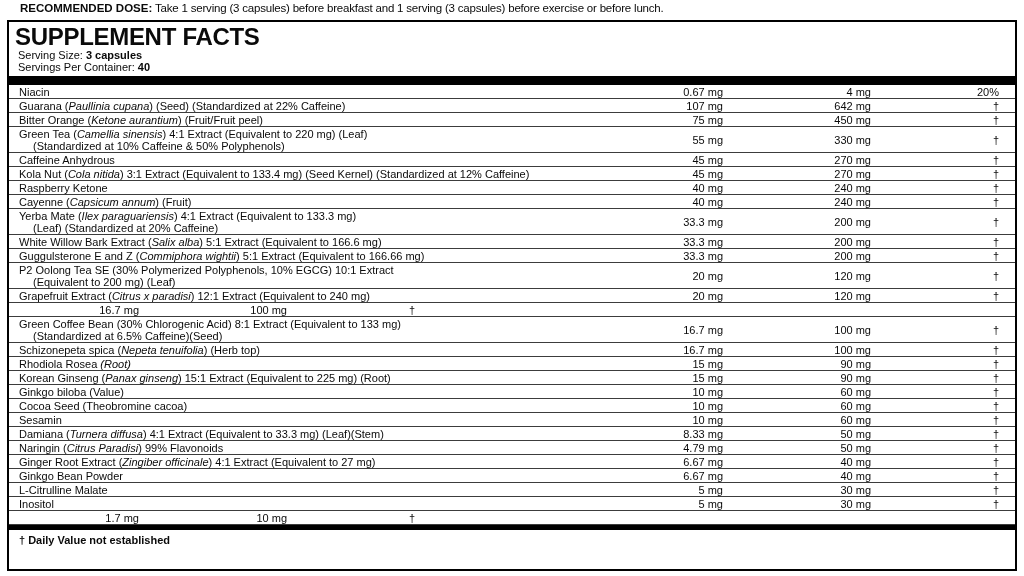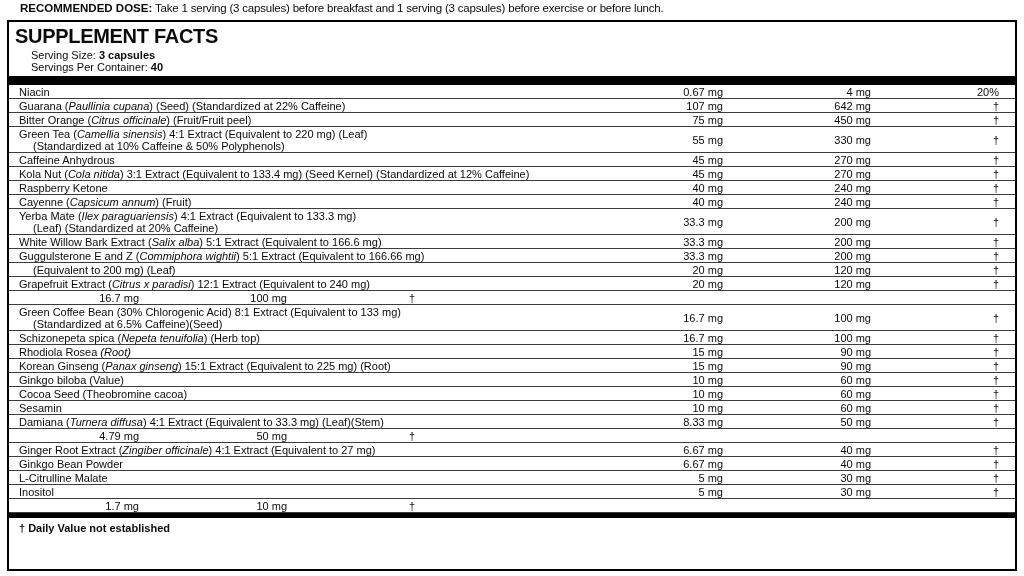--- a/index.html
+++ b/index.html
@@ -12,24 +12,24 @@
     white-space: nowrap;
   }
   .dose-line b { font-weight: bold; letter-spacing: 0; }
 
   .panel {
     position: absolute; left: 7px; top: 20px; width: 1010px; height: 551px;
     border: 2px solid #000; background: #fff;
   }
 
   .panel-title {
-    font-size: 20px; font-weight: bold; letter-spacing: -0.3px;
+    font-size: 24px; font-weight: bold; letter-spacing: -0.3px;
     padding: 2px 0 0 6px; line-height: 25px;
   }
-  .serving-line { font-size: 11px; line-height: 12px; padding-left: 22px; }
+  .serving-line { font-size: 11px; line-height: 12px; padding-left: 9px; }
   .serving-line b { font-weight: bold; }
 
   .bar-thick { height: 5px; background: #000; margin-top: 3px; }
   .bar-medium { height: 4px; background: #000; }
   .bar-bottom { height: 5px; background: #000; }
 
   .cols-header {
     display: flex; align-items: flex-end;
     font-size: 11px; font-weight: bold; line-height: 13px;
     padding: 1px 16px 1px 10px;
@@ -86,21 +86,21 @@
       <div class="row">
         <div class="c-name">
           <div><span>Guarana (</span><i>Paullinia cupana</i><span>) (Seed) (Standardized at 22% Caffeine)</span></div>
         </div>
         <div class="c-capsule">107 mg</div>
         <div class="c-day">642 mg</div>
         <div class="c-dv">†</div>
       </div>
       <div class="row">
         <div class="c-name">
-          <div><span>Bitter Orange (</span><i>Citrus officinale</i><span>) (Fruit/Fruit peel)</span></div>
+          <div><span>Bitter Orange (</span><i>Ketone aurantium</i><span>) (Fruit/Fruit peel)</span></div>
         </div>
         <div class="c-capsule">75 mg</div>
         <div class="c-day">450 mg</div>
         <div class="c-dv">†</div>
       </div>
       <div class="row">
         <div class="c-name">
           <div><span>Green Tea (</span><i>Camellia sinensis</i><span>) 4:1 Extract (Equivalent to 220 mg) (Leaf)</span></div>
           <div class="line2"><span>(Standardized at 10% Caffeine &amp; 50% Polyphenols)</span></div>
         </div>
@@ -160,20 +160,21 @@
       <div class="row">
         <div class="c-name">
           <div><span>Guggulsterone E and Z (</span><i>Commiphora wightii</i><span>) 5:1 Extract (Equivalent to 166.66 mg)</span></div>
         </div>
         <div class="c-capsule">33.3 mg</div>
         <div class="c-day">200 mg</div>
         <div class="c-dv">†</div>
       </div>
       <div class="row">
         <div class="c-name">
+          <div><span>P2 Oolong Tea SE (30% Polymerized Polyphenols, 10% EGCG) 10:1 Extract</span></div>
           <div class="line2"><span>(Equivalent to 200 mg) (Leaf)</span></div>
         </div>
         <div class="c-capsule">20 mg</div>
         <div class="c-day">120 mg</div>
         <div class="c-dv">†</div>
       </div>
       <div class="row">
         <div class="c-name">
           <div><span>Grapefruit Extract (</span><i>Citrus x paradisi</i><span>) 12:1 Extract (Equivalent to 240 mg)</span></div>
         </div>
@@ -245,20 +246,23 @@
       </div>
       <div class="row">
         <div class="c-name">
           <div><span>Damiana (</span><i>Turnera diffusa</i><span>) 4:1 Extract (Equivalent to 33.3 mg) (Leaf)(Stem)</span></div>
         </div>
         <div class="c-capsule">8.33 mg</div>
         <div class="c-day">50 mg</div>
         <div class="c-dv">†</div>
       </div>
       <div class="row">
+        <div class="c-name">
+          <div><span>Naringin (</span><i>Citrus Paradisi</i><span>) 99% Flavonoids</span></div>
+        </div>
         <div class="c-capsule">4.79 mg</div>
         <div class="c-day">50 mg</div>
         <div class="c-dv">†</div>
       </div>
       <div class="row">
         <div class="c-name">
           <div><span>Ginger Root Extract (</span><i>Zingiber officinale</i><span>) 4:1 Extract (Equivalent to 27 mg)</span></div>
         </div>
         <div class="c-capsule">6.67 mg</div>
         <div class="c-day">40 mg</div>

